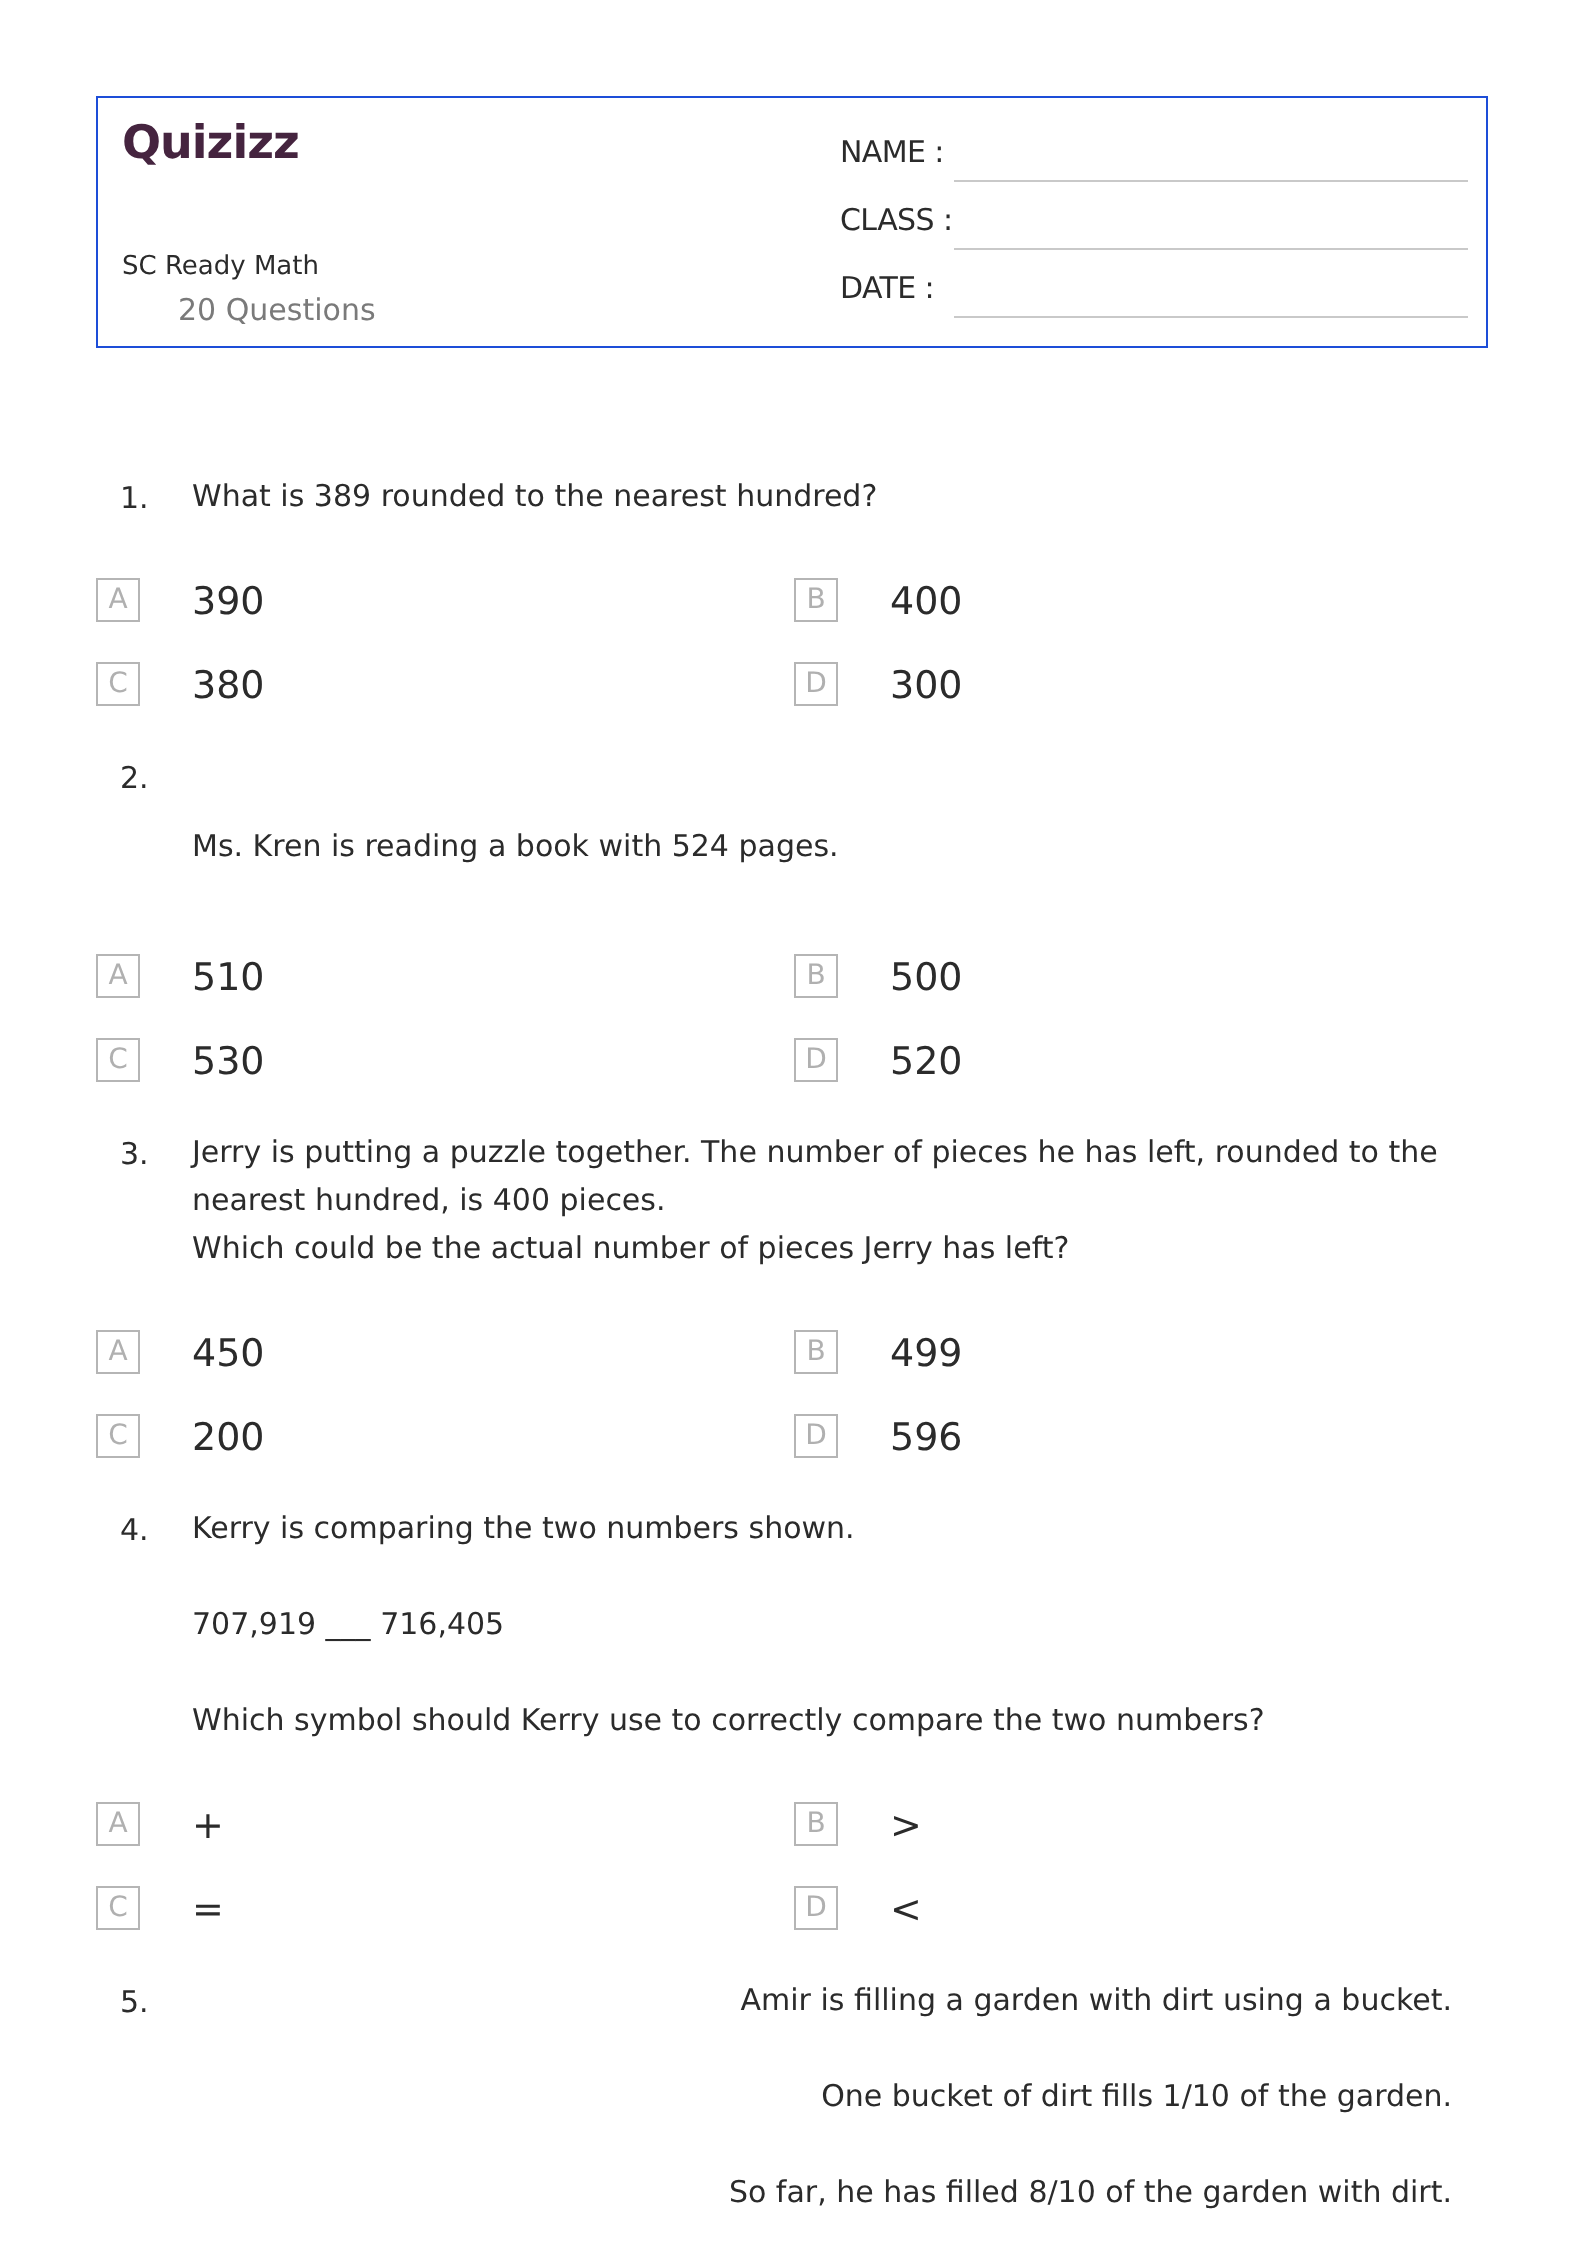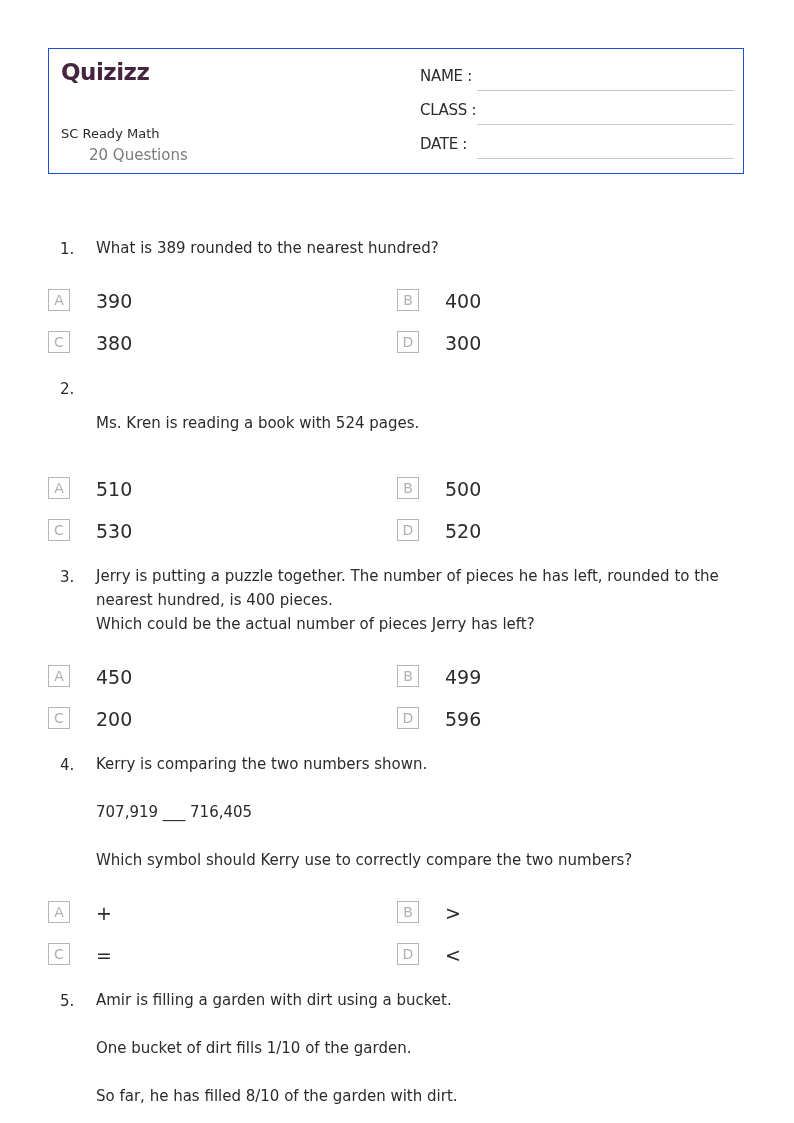--- a/index.html
+++ b/index.html
@@ -146,18 +146,18 @@
     <span class="box">C</span>
     <span class="val">=</span>
   </div>
 <div class="opt" style="left:397px; top:943px;">
     <span class="box">D</span>
     <span class="val">&lt;</span>
   </div>
 
 <div class="q" style="top:992px;">
   <span class="qnum">5.</span>
-  <div class="qtext" style="top:-4px;">
+  <div class="qtext" style="top:-4px;text-align:right;">
     <p>Amir is filling a garden with dirt using a bucket.</p>
     <p style="margin-top:24px;">One bucket of dirt fills 1/10 of the garden.</p>
     <p style="margin-top:24px;">So far, he has filled 8/10 of the garden with dirt.</p>
   </div>
 </div>
 
 </body></html>

